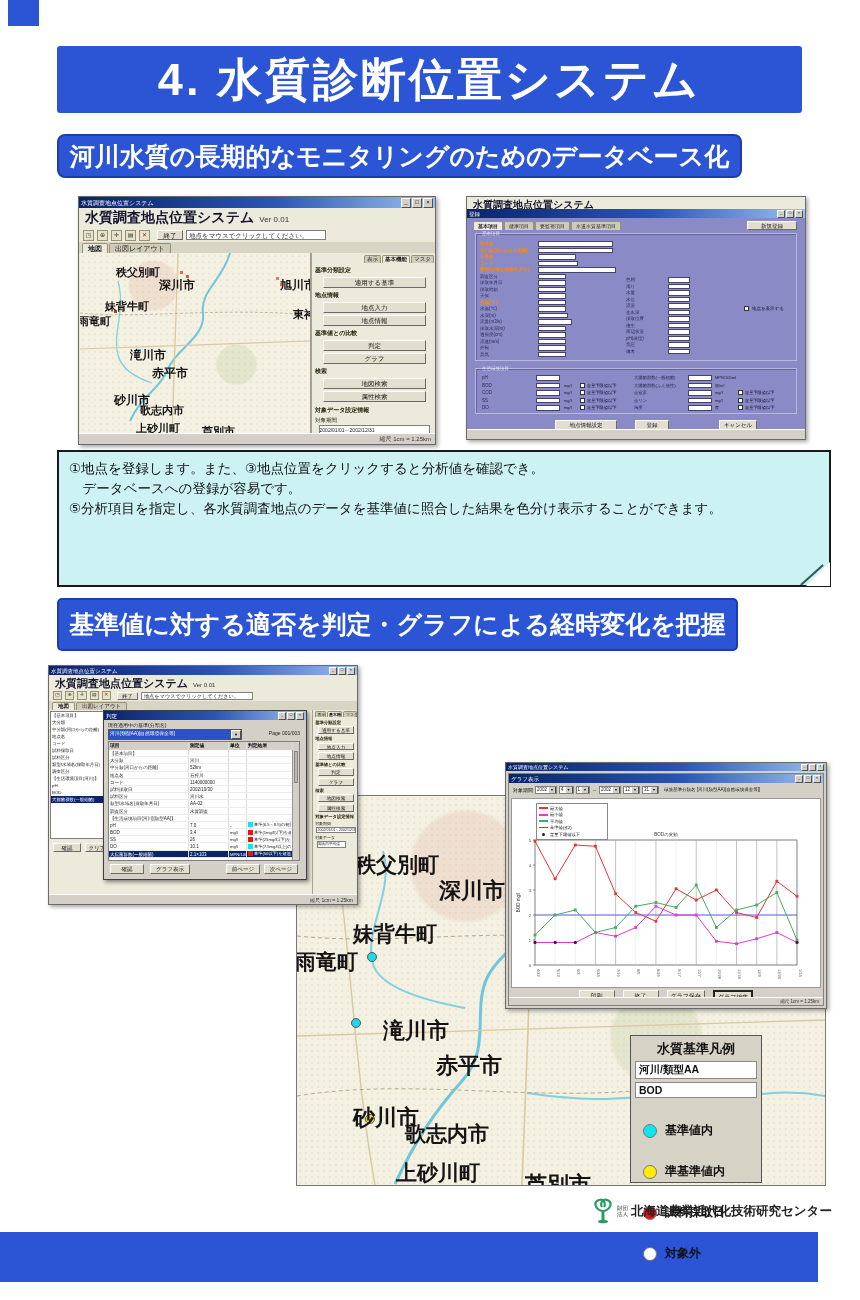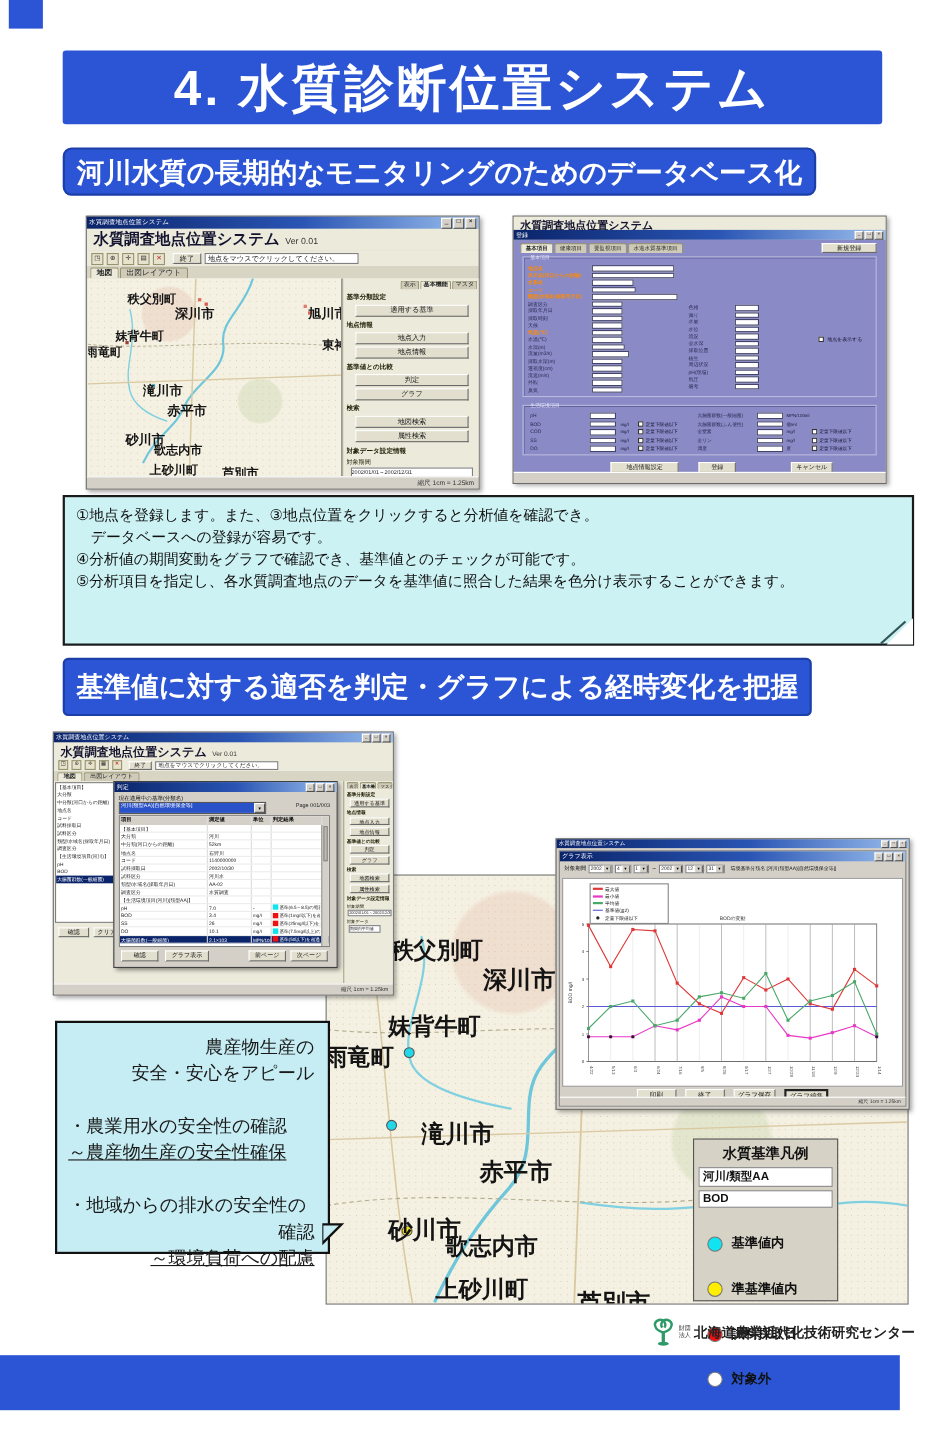--- a/index.html
+++ b/index.html
@@ -298,21 +298,20 @@
         <span class="btn" style="position: absolute; left: 168px; top: 202px; width: 34px; height: 10px; font-size: 5.5px; line-height: 9px;">登録</span>
         <span class="btn" style="position: absolute; left: 252px; top: 202px; width: 38px; height: 10px; font-size: 5.5px; line-height: 9px;">キャンセル</span>
       </div>
       <div class="sbar" style="height: 10px; font-size: 5px; padding: 0px 4px;">
         <span></span>
       </div>
     </div>
   <div id="notes">
       <div class="note-line">①地点を登録します。また、③地点位置をクリックすると分析値を確認でき。</div>
       <div class="note-line">　データベースへの登録が容易です。</div>
-      <div class="note-line">④分析値の期間変動をグラフで確認でき、基準値とのチェックが可能です。</div>
       <div class="note-line">⑤分析項目を指定し、各水質調査地点のデータを基準値に照合した結果を色分け表示することができます。</div>
       <div class="fold-tri"></div>
       <div class="fold-edge"></div>
     </div>
   <div id="sub2" class="banner">基準値に対する適否を判定・グラフによる経時変化を把握</div>
   <div id="bigmap" class="map">
       <svg width="528" height="389" style="position:absolute;left:0;top:0;">
         <path d="M305,0 C290,35 255,55 258,90 C261,125 205,150 190,182 C175,214 195,252 165,285 C138,315 118,345 98,388" stroke="#6ec6da" stroke-width="3" fill="none"></path>
         <path d="M86,55 C98,95 66,135 76,168 C83,192 130,205 168,212" stroke="#7fd0e0" stroke-width="2" fill="none"></path>
         <path d="M528,300 C460,288 430,312 385,302 C345,293 330,312 230,297" stroke="#7fd0e0" stroke-width="2" fill="none"></path>
@@ -706,33 +705,20 @@
           <span class="btn" style="min-width: 36px; height: 11px; font-size: 6px; line-height: 10px; padding: 0px 3px;">印刷</span>
           <span class="btn" style="min-width: 36px; height: 11px; font-size: 6px; line-height: 10px; padding: 0px 3px;">終了</span>
           <span class="btn" style="min-width: 36px; height: 11px; font-size: 6px; line-height: 10px; padding: 0px 3px;">グラフ保存</span>
           <span class="btn" style="min-width: 36px; height: 11px; font-size: 6px; line-height: 10px; padding: 0px 3px; border: 2px solid rgb(34, 34, 34);">グラフ編集</span>
         </div>
         <div class="sbar" style="height: 8px; font-size: 4.5px; padding: 0px 4px;">
           <span>縮尺 1cm = 1.25km</span>
         </div>
       </div>
     </div>
-  <div id="callout">
-      <div class="co-line" style="text-align: right;">農産物生産の</div>
-      <div class="co-line" style="text-align: right;">安全・安心をアピール</div>
-      <div class="co-line" style="text-align: left;"> </div>
-      <div class="co-line" style="text-align: left;">・農業用水の安全性の確認</div>
-      <div class="co-line" style="text-align: left; text-decoration: underline;">～農産物生産の安全性確保</div>
-      <div class="co-line" style="text-align: left;"> </div>
-      <div class="co-line" style="text-align: left;">・地域からの排水の安全性の</div>
-      <div class="co-line" style="text-align: right;">確認</div>
-      <div class="co-line" style="text-align: right; text-decoration: underline;">～環境負荷への配慮</div>
-      <div class="co-tail"></div>
-      <div class="co-tail2"></div>
-    </div>
   <div id="wq-legend">
       <div class="wql-title">水質基準凡例</div>
       <div class="wql-box">河川/類型AA</div>
       <div class="wql-box">BOD</div>
       <div class="wql-row">
         <span class="wql-dot" style="background: rgb(16, 228, 240);"></span>
         <span class="wql-lab">基準値内</span>
       </div>
       <div class="wql-row">
         <span class="wql-dot" style="background: rgb(255, 238, 0);"></span>

